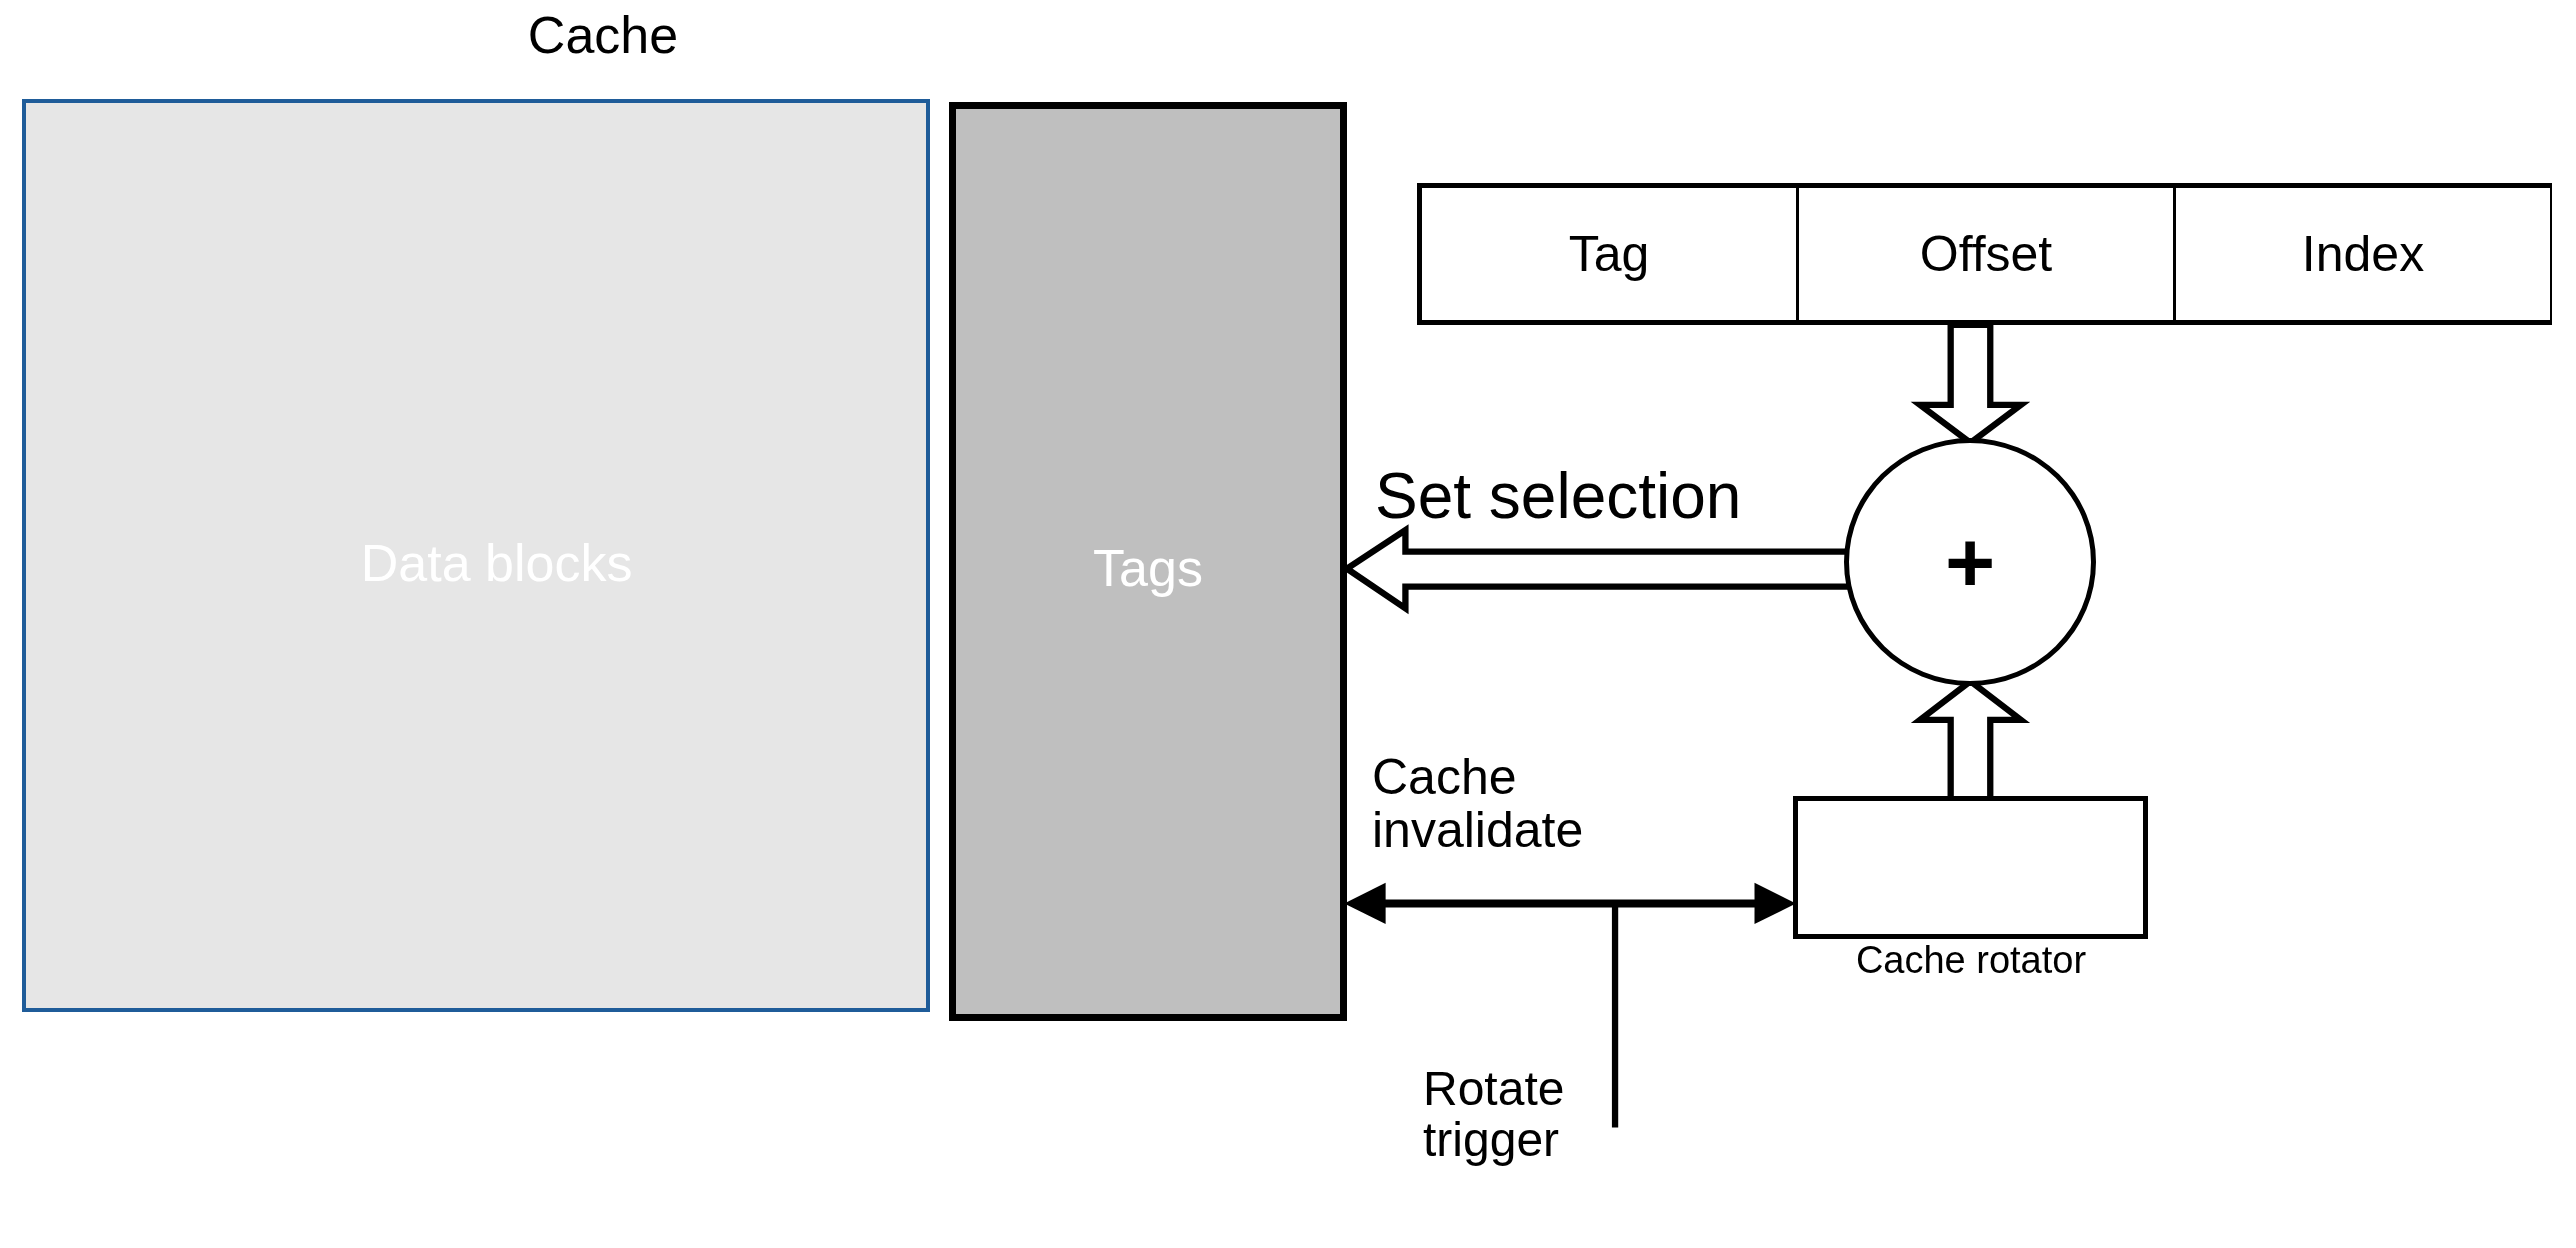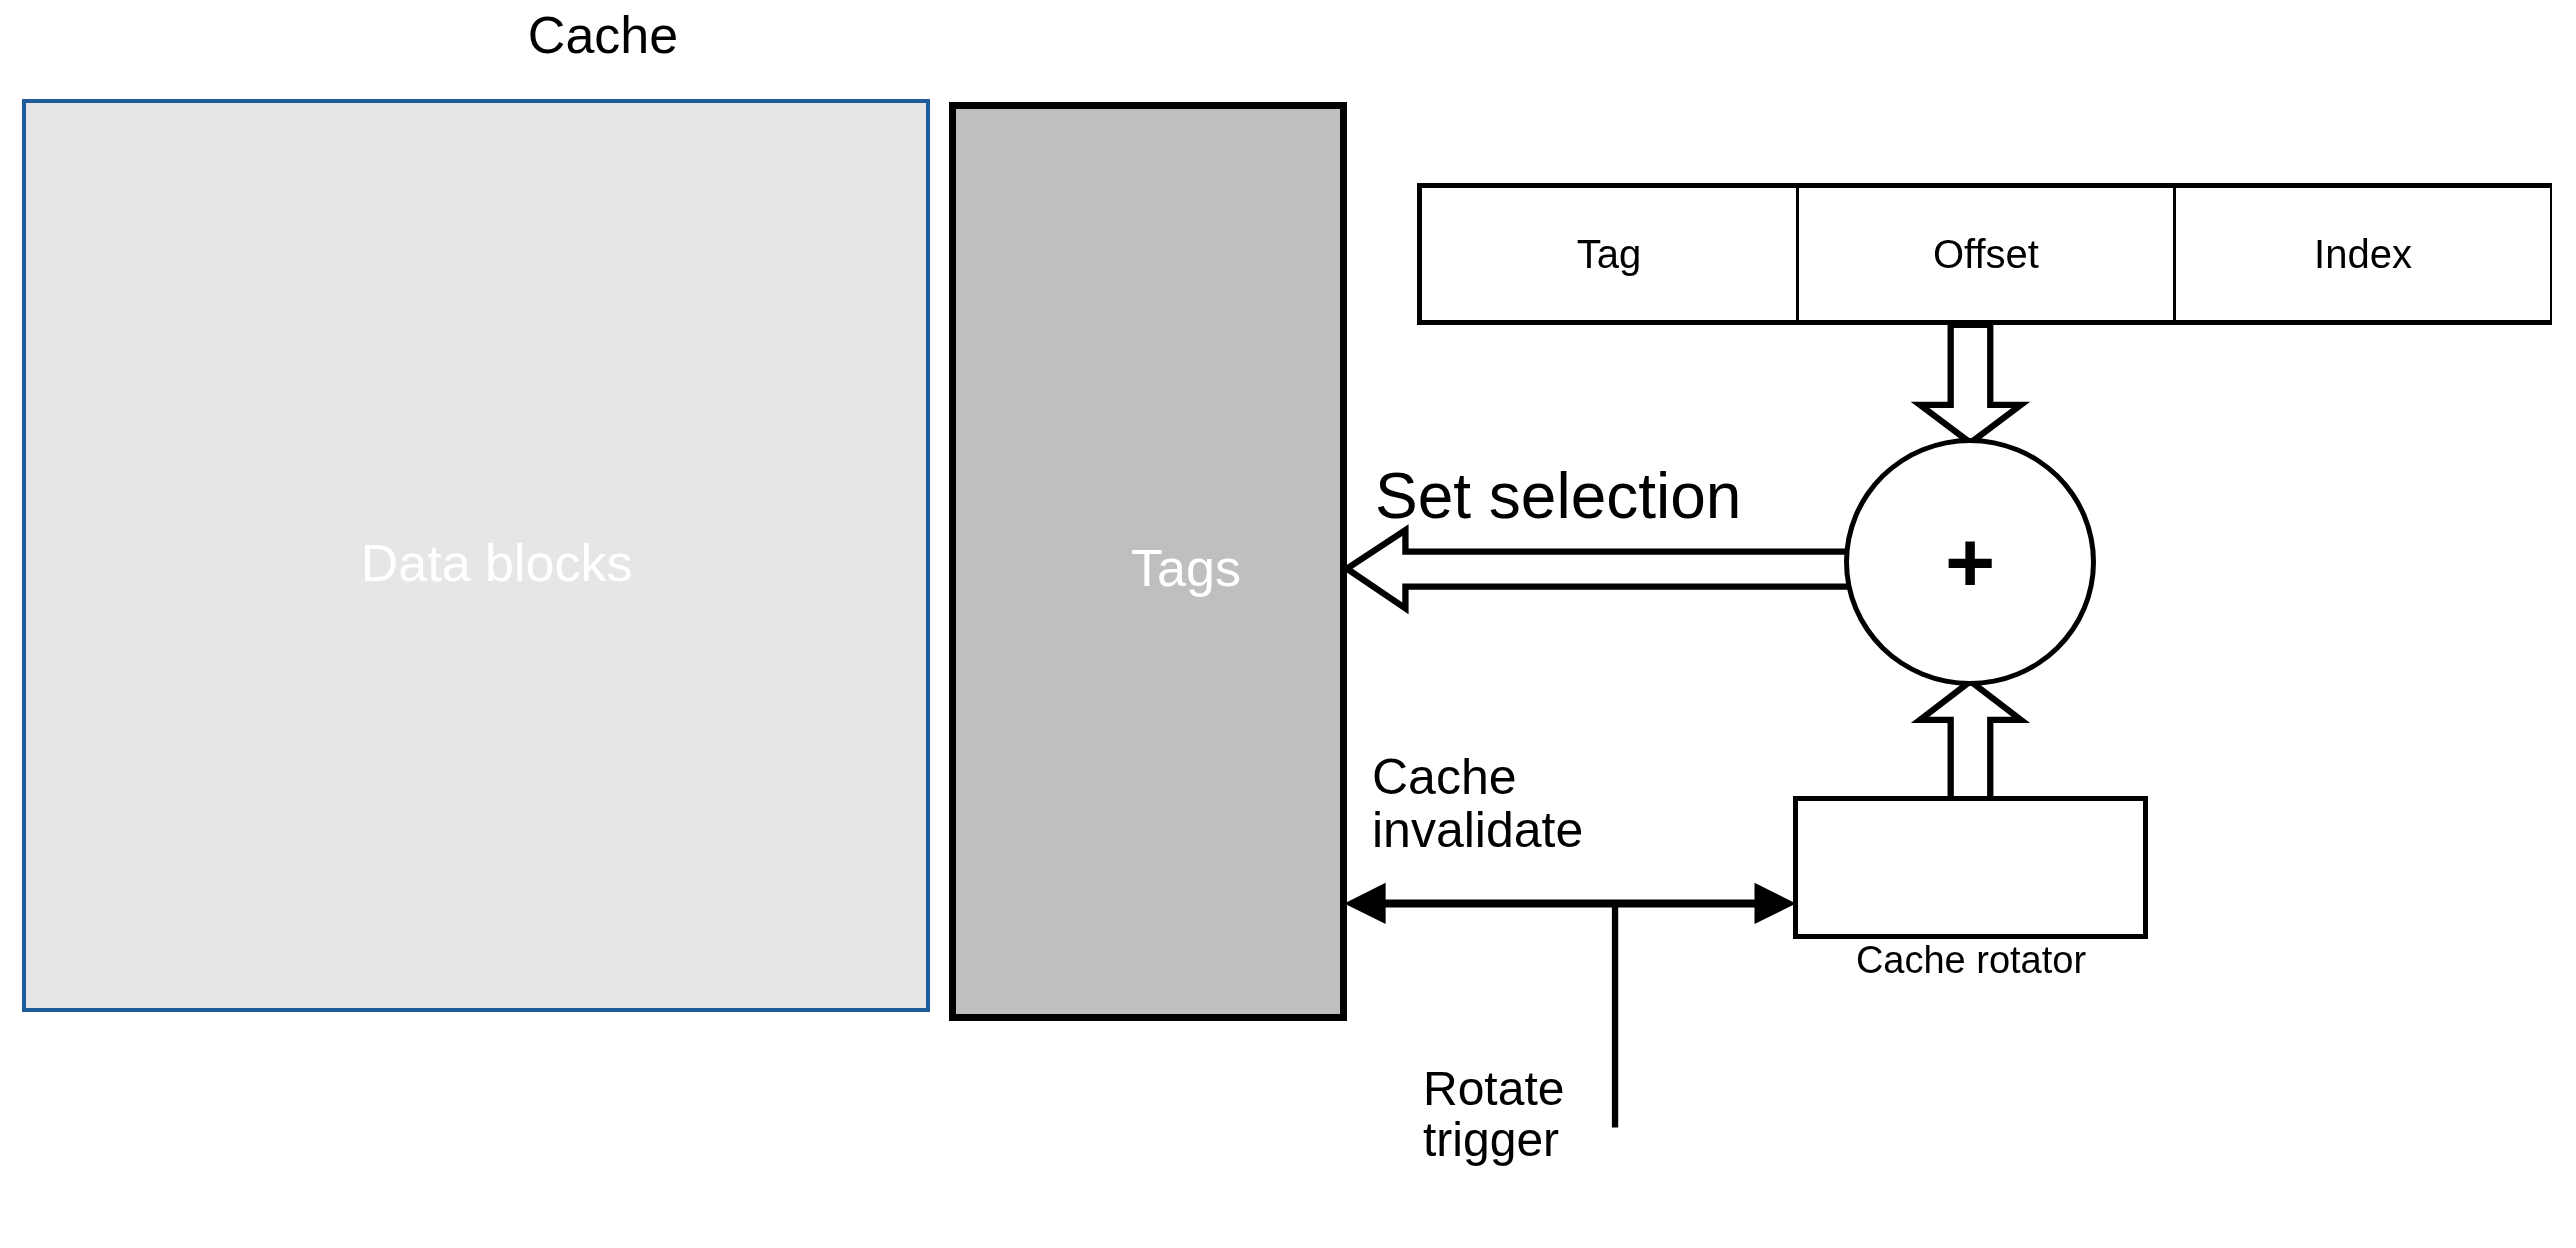--- a/index.html
+++ b/index.html
@@ -58,40 +58,39 @@
     box-sizing: border-box;
   }
   #tags-label {
     left: 949px;
     top: 540px;
     width: 398px;
     text-align: center;
     font-size: 52px;
     color: #ffffff;
     line-height: 1.1;
-    padding-left: 38px;
   }
 
   
   #address-bar {
     left: 1417px;
     top: 183px;
     width: 1138px;
     height: 142px;
     display: flex;
     border: 5.4px solid #000000;
     box-sizing: border-box;
     background: #ffffff;
   }
   .addr-cell {
     flex: 1 1 0;
     display: flex;
     align-items: center;
     justify-content: center;
-    font-size: 40px;
+    font-size: 50px;
     color: #000000;
     border-right: 3.6px solid #000000;
     box-sizing: border-box;
   }
   .addr-cell:last-child { border-right: none; }
 
   
   #connectors {
     left: 0;
     top: 0;

